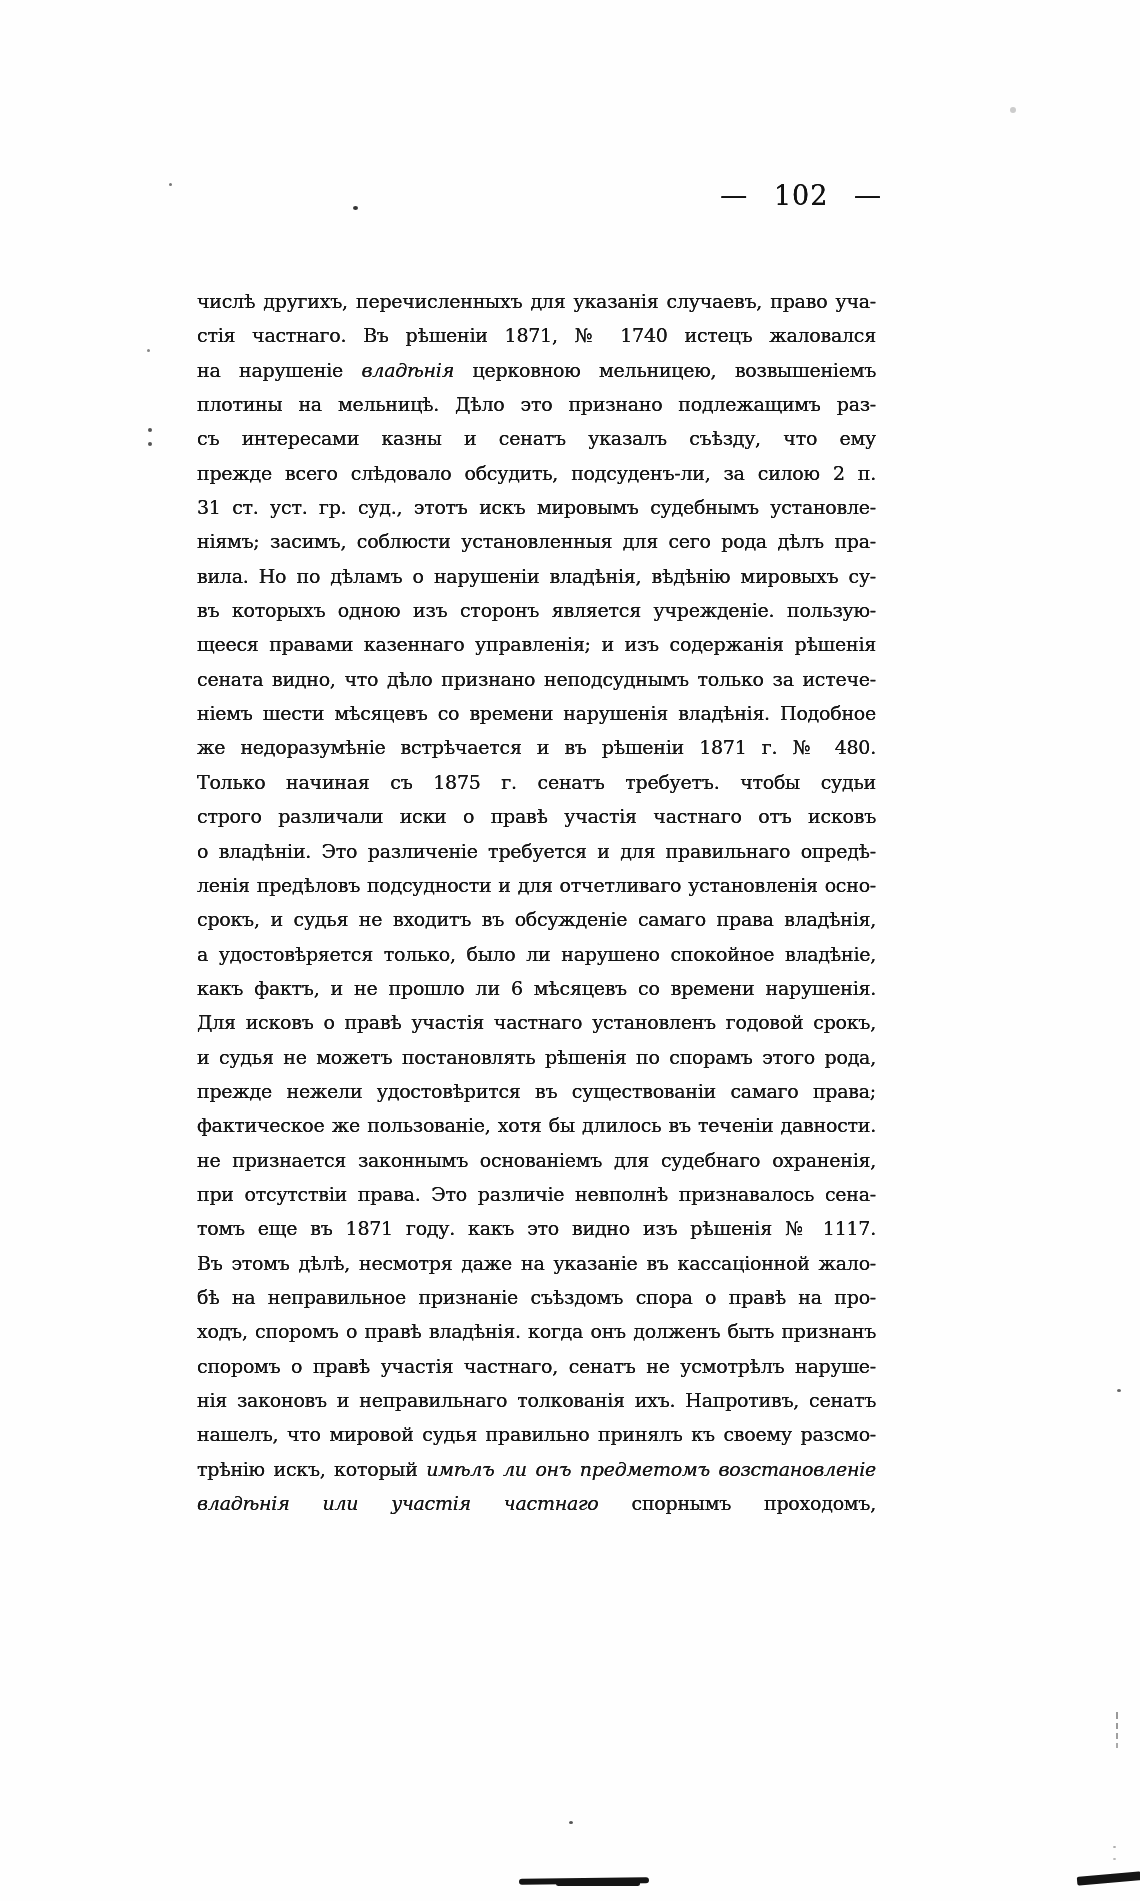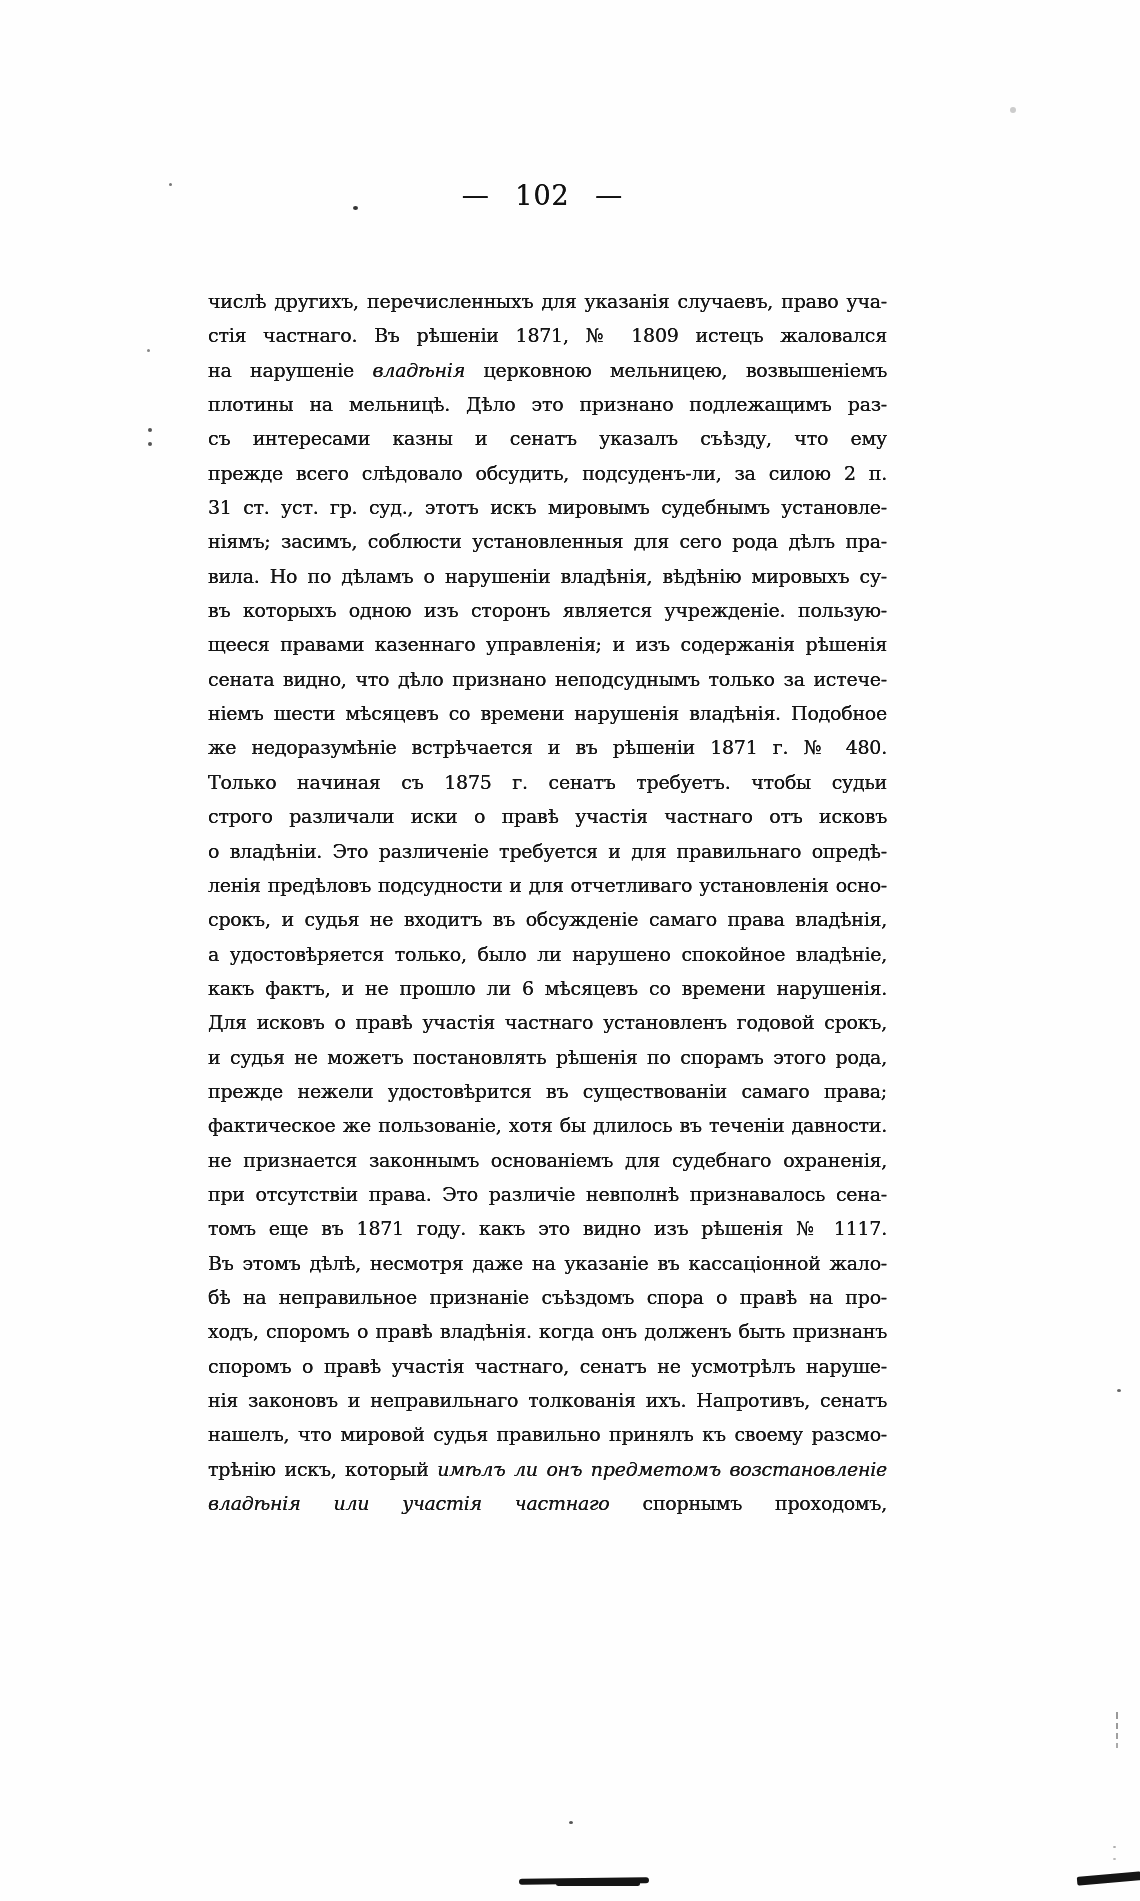--- a/index.html
+++ b/index.html
@@ -8,30 +8,30 @@
     background:#fefefe;
     font-family:"DejaVu Serif", serif;
     color:#161616;
     position:relative;
     overflow:hidden;
   }
   .page{position:absolute;inset:0;}
   .page-header{
     position:absolute;
     left:203px;top:180px;width:679px;
-    text-align:center;
+    text-align:right;
     font-size:27px;
     letter-spacing:1px;
     word-spacing:16px;
     color:#121212;
     text-shadow:0 0 0.6px #000;
   }
   .text-block{
     position:absolute;
-    left:208px;top:284px;width:679px;
+    left:197px;top:284px;width:679px;
   }
   .line{
     height:34.35px;
     line-height:34.35px;
     font-size:19px;
     letter-spacing:-0.25px;
     text-align:justify;
     text-align-last:justify;
     overflow:hidden;
     white-space:normal;
@@ -43,21 +43,21 @@
 </style>
 </head>
 <body>
 
 <div class="page">
 
   <div class="page-header">— 102 —</div>
 
   <div class="text-block">
       <div class="line"><span>числѣ другихъ, перечисленныхъ для указанія случаевъ, право уча-</span></div>
-      <div class="line"><span>стія частнаго. Въ рѣшеніи 1871, № 1809 истецъ жаловался</span></div>
+      <div class="line"><span>стія частнаго. Въ рѣшеніи 1871, № 1740 истецъ жаловался</span></div>
       <div class="line"><span>на нарушеніе </span><span class="it">владѣнія</span><span> церковною мельницею, возвышеніемъ</span></div>
       <div class="line"><span>плотины на мельницѣ. Дѣло это признано подлежащимъ раз-</span></div>
       <div class="line"><span>съ интересами казны и сенатъ указалъ съѣзду, что ему</span></div>
       <div class="line"><span>прежде всего слѣдовало обсудить, подсуденъ-ли, за силою 2 п.</span></div>
       <div class="line"><span>31 ст. уст. гр. суд., этотъ искъ мировымъ судебнымъ установле-</span></div>
       <div class="line"><span>ніямъ; засимъ, соблюсти установленныя для сего рода дѣлъ пра-</span></div>
       <div class="line"><span>вила. Но по дѣламъ о нарушеніи владѣнія, вѣдѣнію мировыхъ су-</span></div>
       <div class="line"><span>въ которыхъ одною изъ сторонъ является учрежденіе. пользую-</span></div>
       <div class="line"><span>щееся правами казеннаго управленія; и изъ содержанія рѣшенія</span></div>
       <div class="line"><span>сената видно, что дѣло признано неподсуднымъ только за истече-</span></div>

